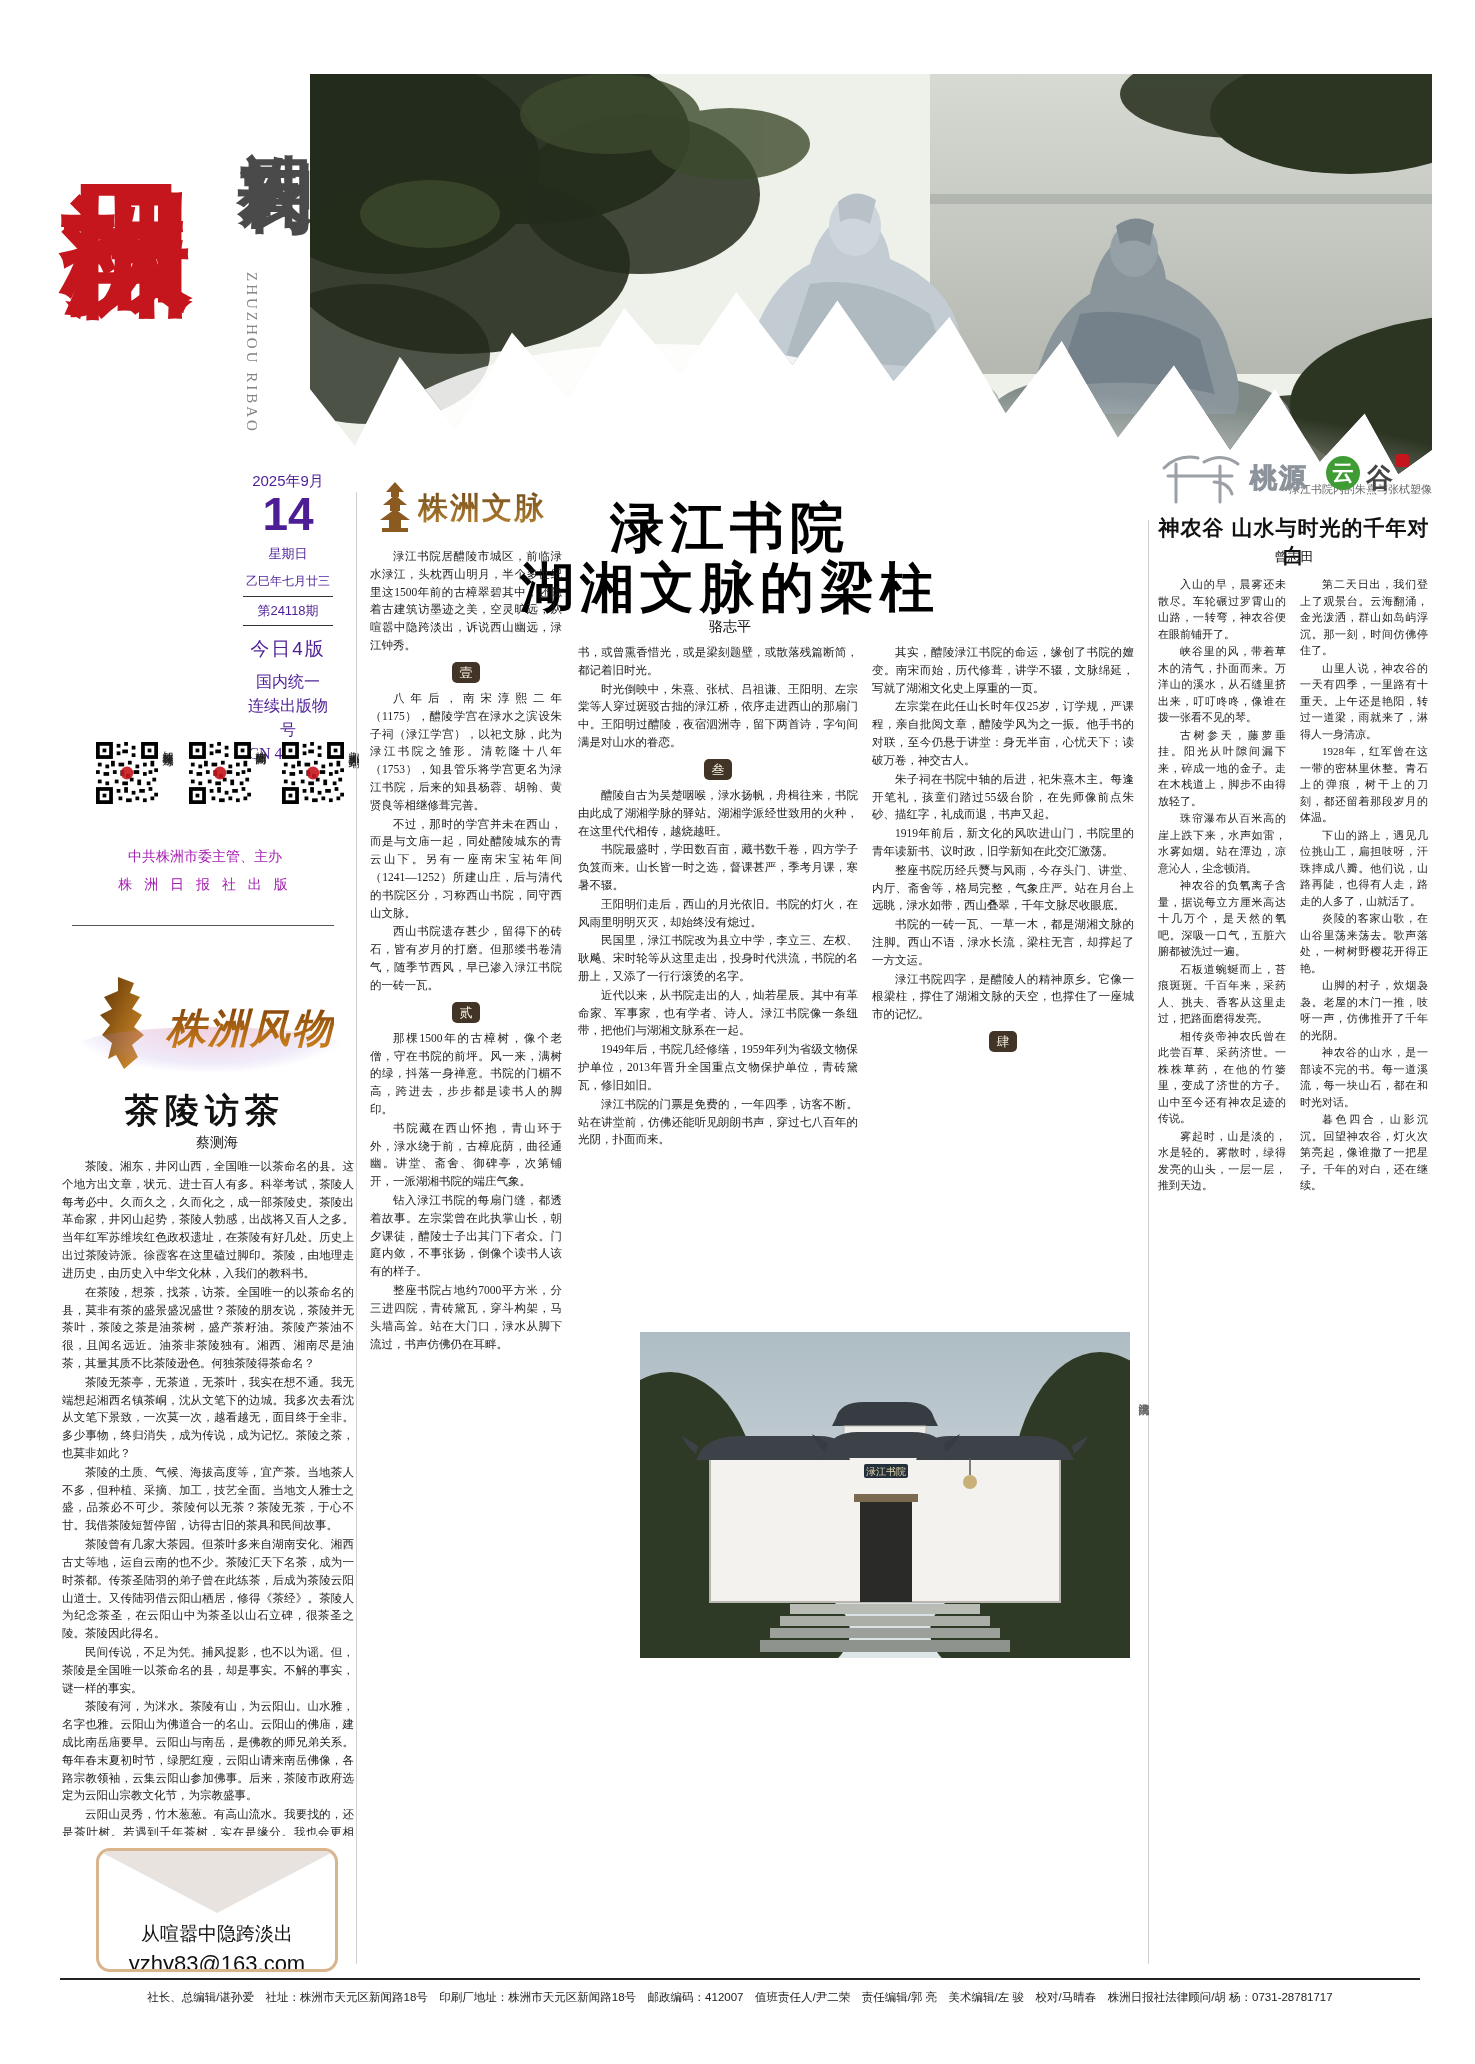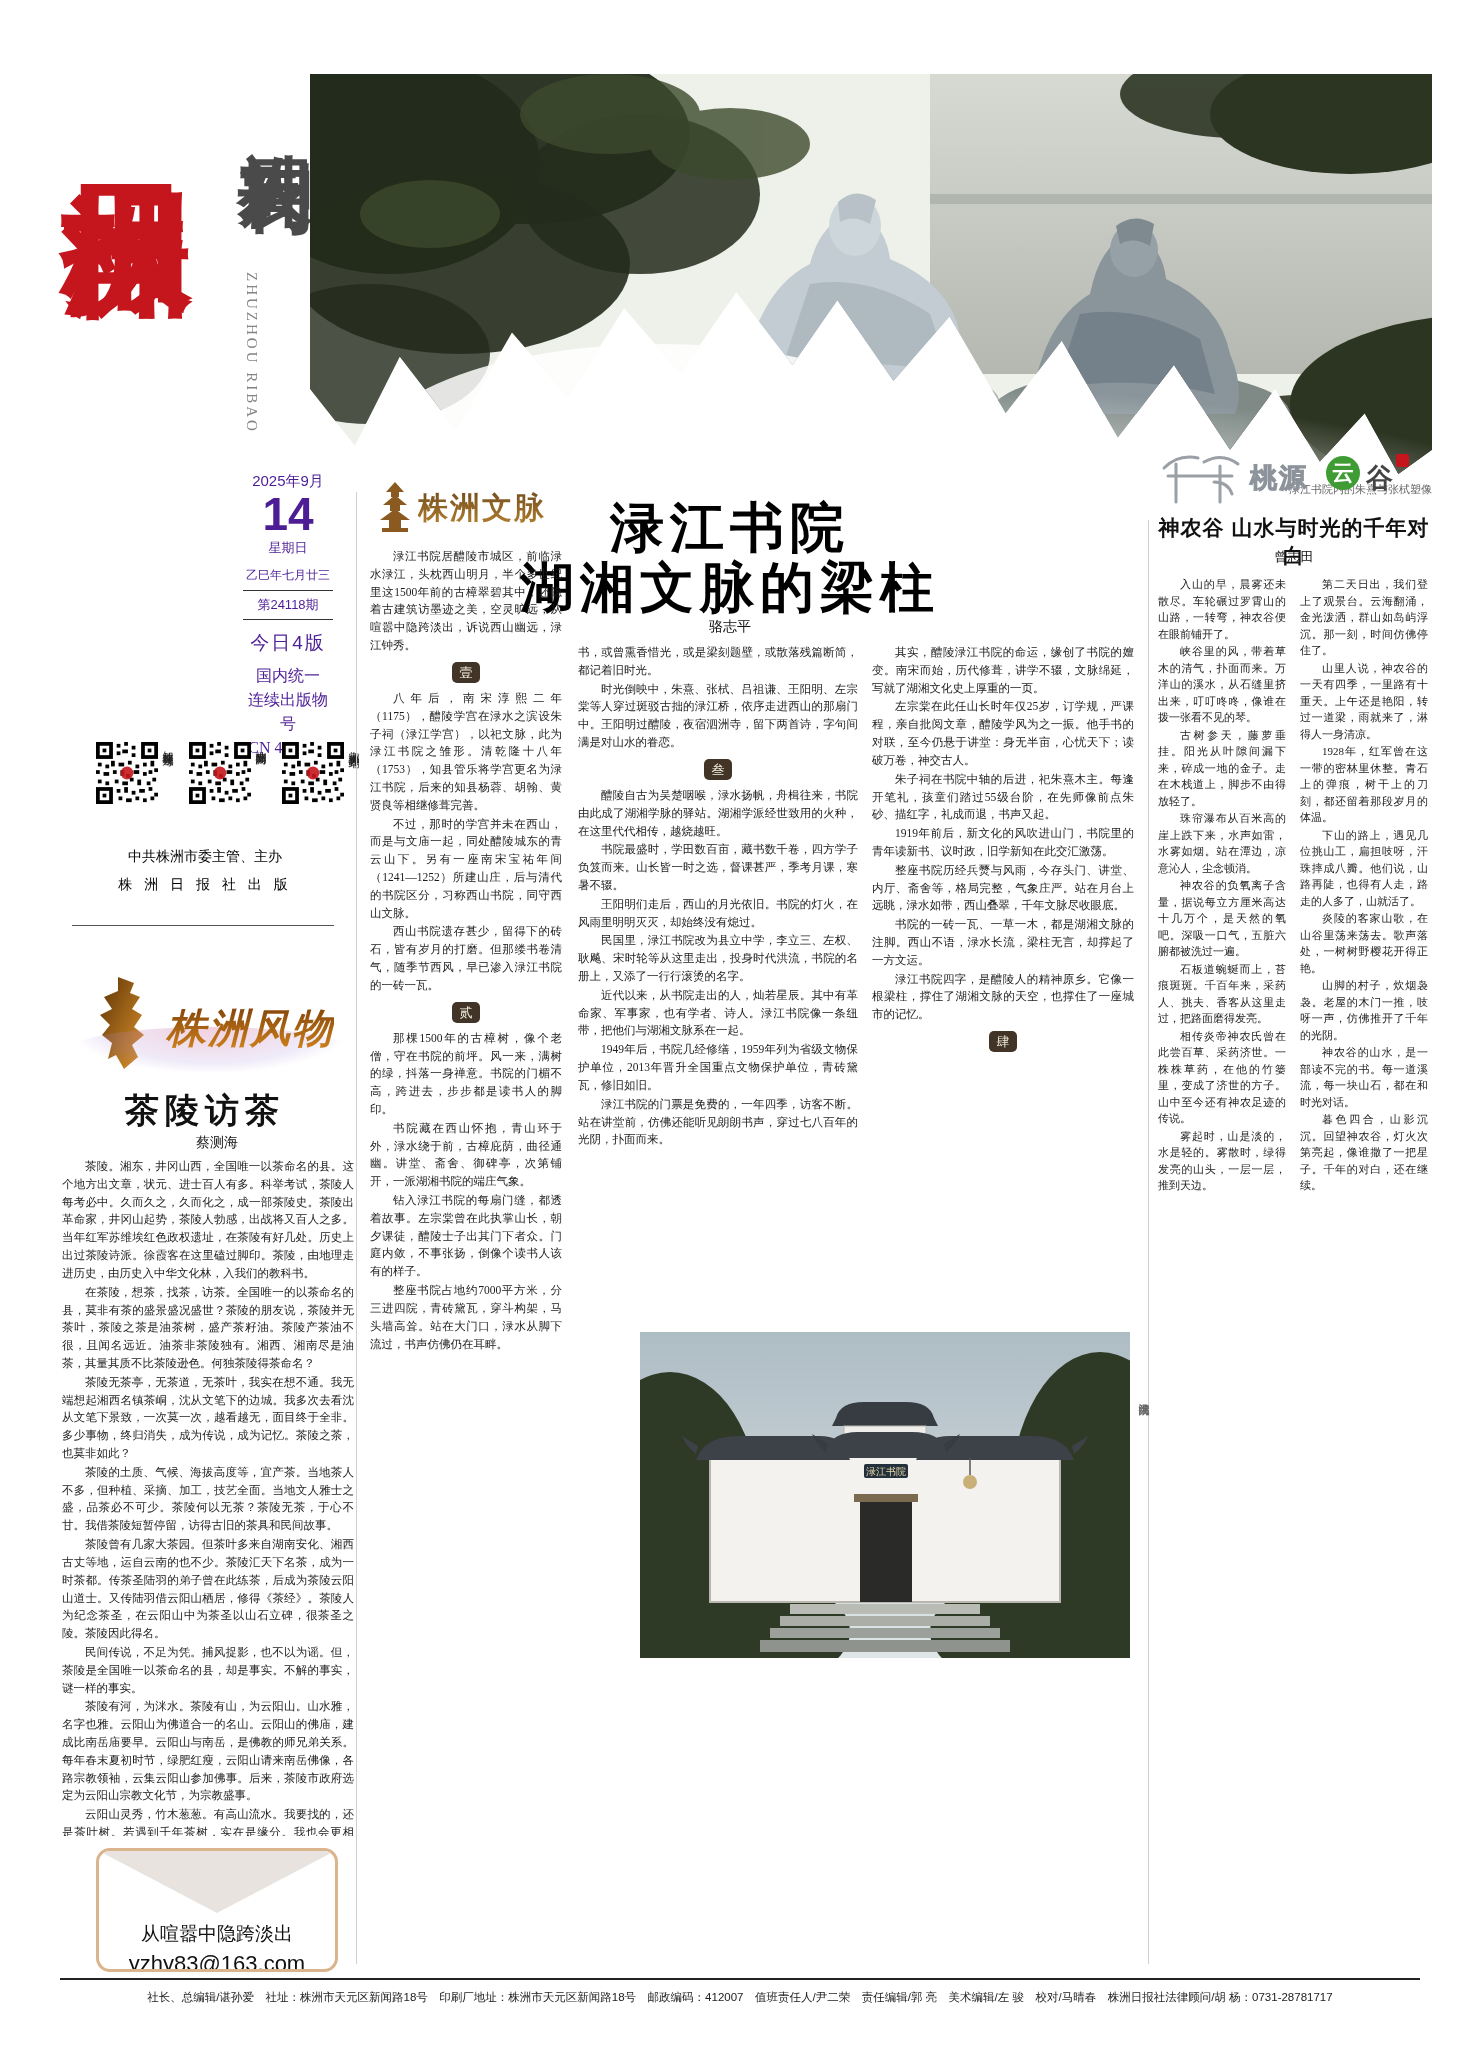--- a/index.html
+++ b/index.html
@@ -8,28 +8,28 @@
   .abs{position:absolute;}
   .vtext{writing-mode:vertical-rl;text-orientation:upright;}
   .vside{writing-mode:vertical-rl;text-orientation:sideways;}
   
   .paper-name{font-size:130px;line-height:1.04;font-weight:900;color:#c5161d;font-family:"DejaVu Serif",serif;}
   .weekly{font-size:75px;line-height:1.17;font-weight:900;color:#4a4a4a;font-family:"Liberation Sans",sans-serif;letter-spacing:4px;}
   .pinyin{font-size:15px;color:#848484;letter-spacing:3px;font-family:"Liberation Serif",serif;}
   .dateblk{width:90px;text-align:center;font-family:"Liberation Sans",sans-serif;color:#4c1d95;}
   .dateblk .d1{font-size:15px;}
   .dateblk .day{font-size:46px;font-weight:bold;line-height:1.0;}
-  .dateblk .wd{font-size:13px;margin-top:2px;}
+  .dateblk .wd{font-size:13px;margin-top:8px;}
   .dateblk .lunar{font-size:12px;margin-top:10px;}
   .dateblk .issue{font-size:13px;margin:6px 0;padding:5px 0;border-top:1px solid #333;border-bottom:1px solid #333;}
   .dateblk .pages{font-size:19px;margin-top:10px;letter-spacing:2px;}
   .dateblk .issn{font-size:16px;margin-top:8px;line-height:1.5;font-family:Liberation Serif, serif;}
   .qr{width:62px;height:62px;background:#fff;}
   .qr-label{font-size:11px;color:#222;margin-left:2px;letter-spacing:1px;font-family:"Liberation Sans",sans-serif;}
-  .pub-line{font-size:14px;text-align:center;width:100%;color:#000000;font-family:"Liberation Sans",sans-serif;}
+  .pub-line{font-size:14px;text-align:center;width:100%;color:#a21caf;font-family:"Liberation Sans",sans-serif;}
   .hr{background:#555;height:1px;}
   .vrule{background:#cfcfcf;width:1px;}
   
   .fw-logo-text{font-size:40px;font-weight:900;font-style:italic;color:#a85a10;
      background:linear-gradient(180deg,#7a3d08,#d98a1e);-webkit-background-clip:text;background-clip:text;
      -webkit-text-fill-color:transparent;font-family:"Liberation Sans",sans-serif;letter-spacing:2px;}
   .swoosh{width:280px;height:46px;border-radius:50%;
      background:radial-gradient(ellipse at 50% 0%,rgba(216,120,160,.35),rgba(170,140,220,.18) 55%,transparent 72%);}
   .fw-title{font-size:34px;font-weight:bold;text-align:center;letter-spacing:6px;font-family:"Liberation Serif",serif;}
   .fw-author{font-size:14px;text-align:center;}

